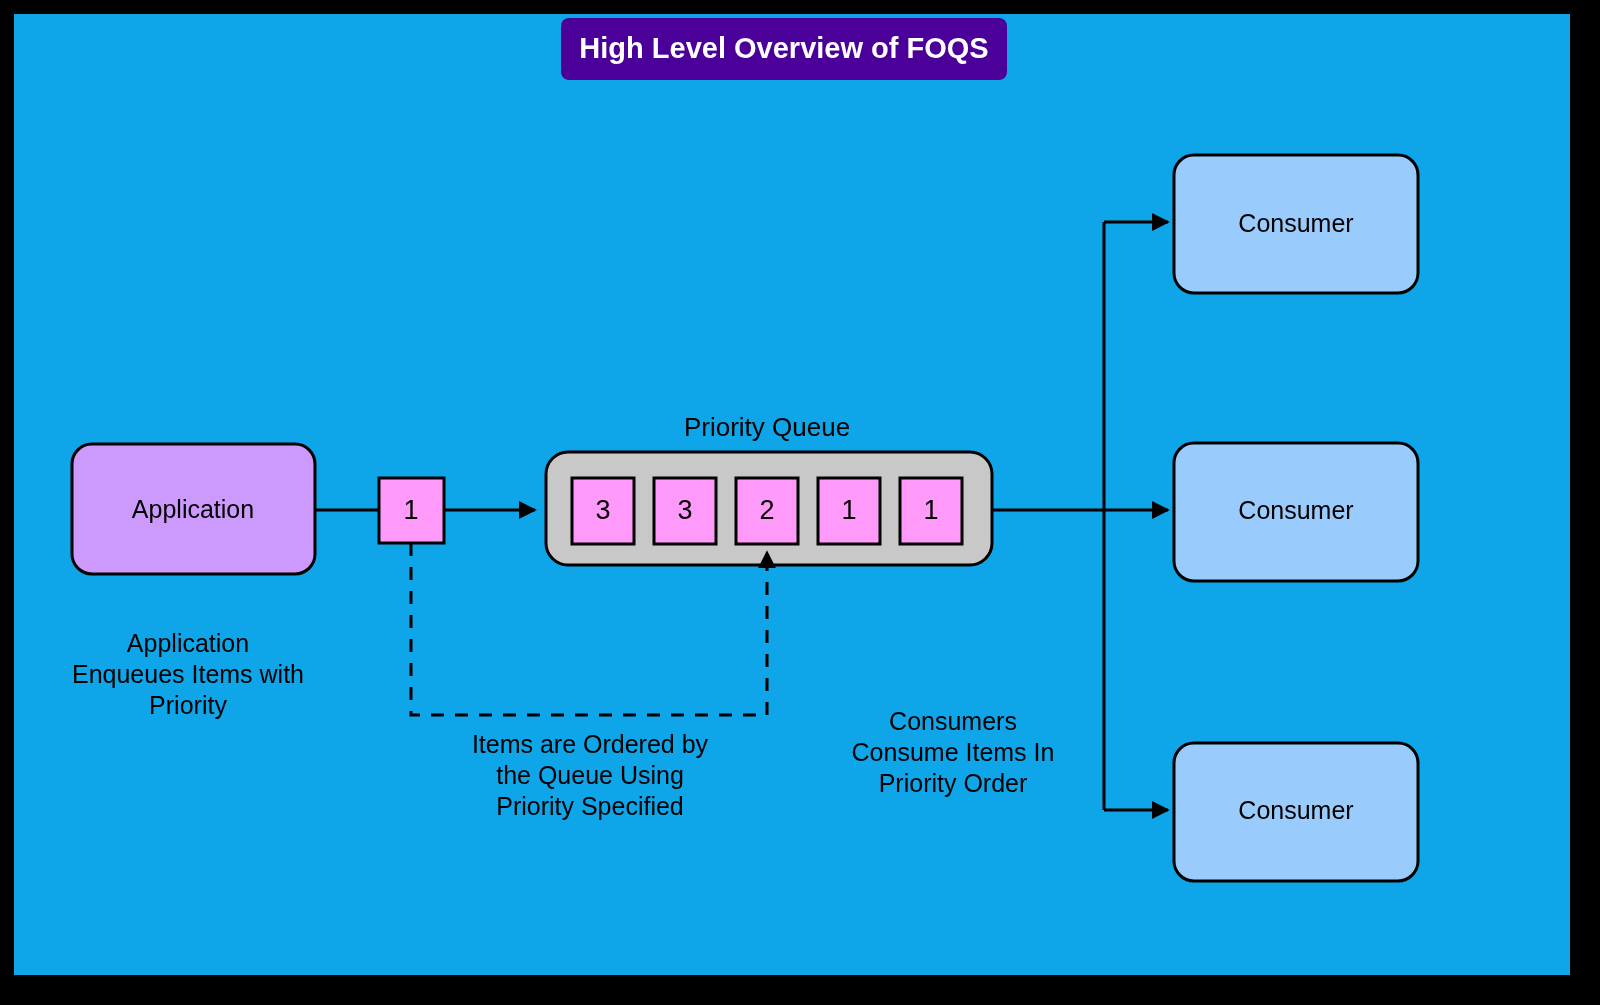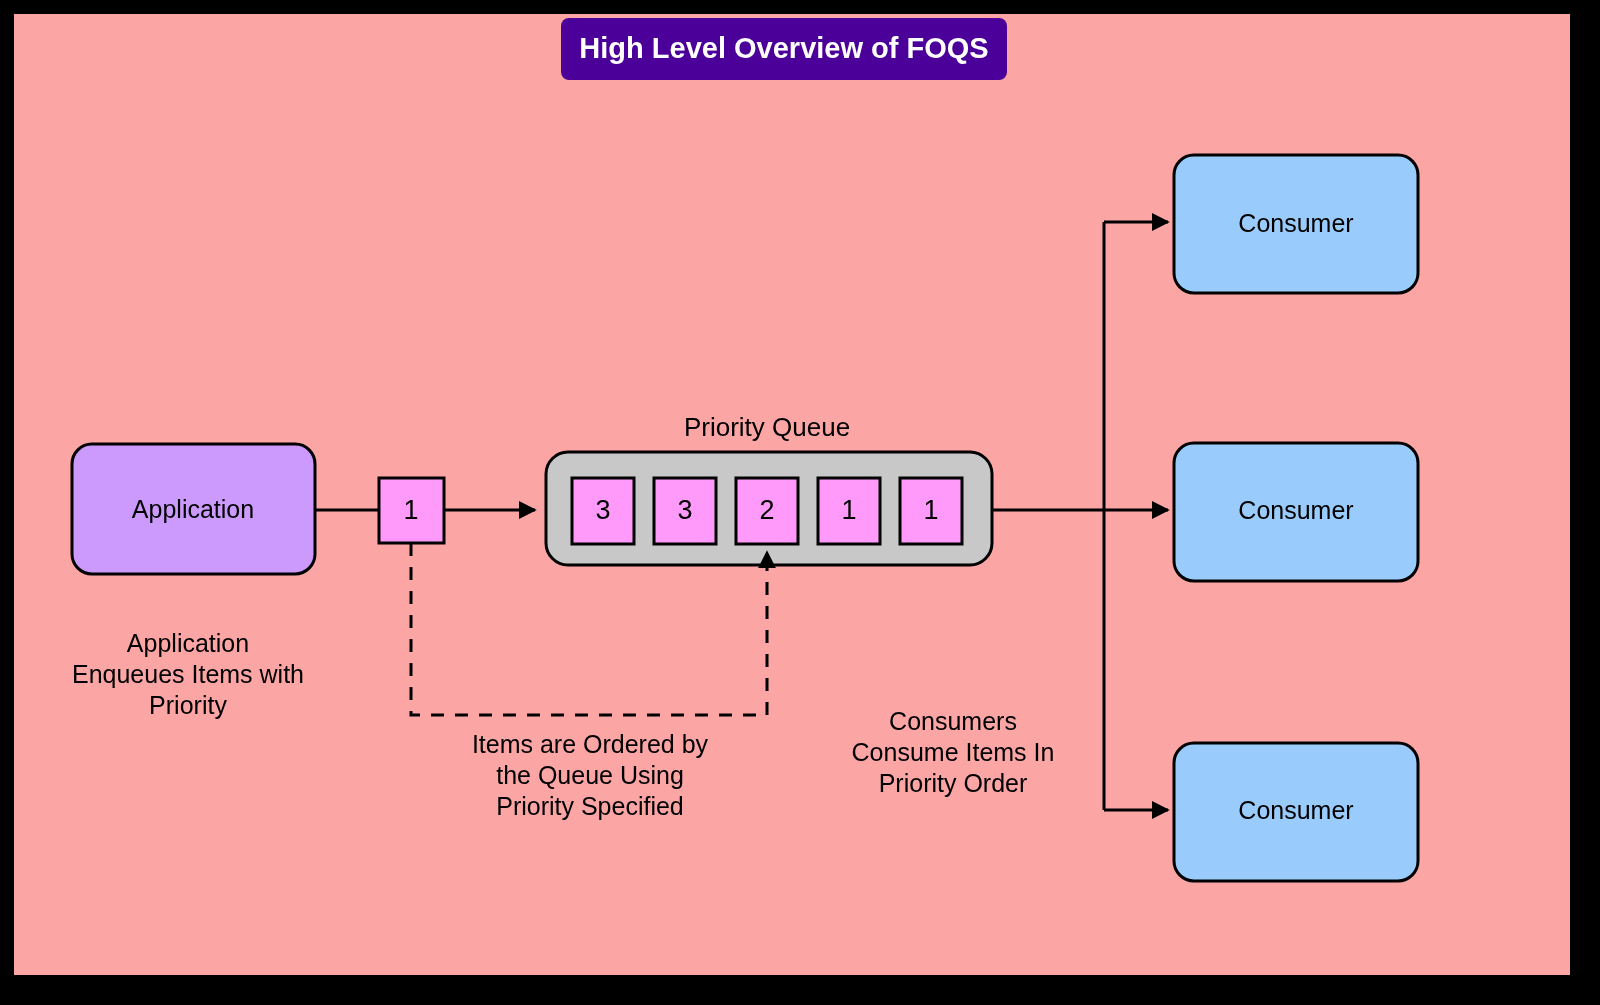--- a/index.html
+++ b/index.html
@@ -19,21 +19,21 @@
     width: 1600px;
     height: 1005px;
     background: #000000;
   }
   #canvas {
     position: absolute;
     left: 14px;
     top: 14px;
     width: 1556px;
     height: 961px;
-    background: #fca5a5;
+    background: #0ea5e9;
     overflow: hidden;
   }
   svg#diagram {
     position: absolute;
     left: -14px;
     top: -14px;
     width: 1600px;
     height: 1005px;
     display: block;
   }

